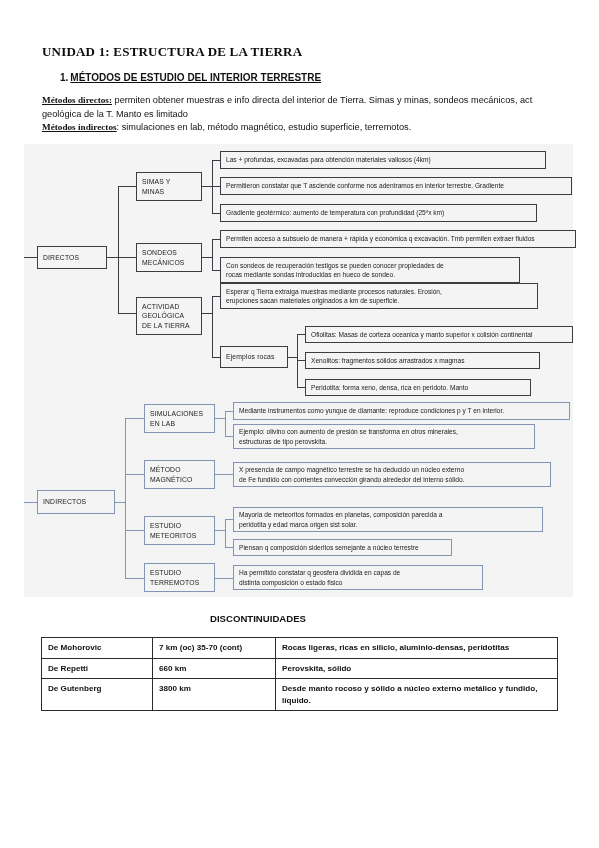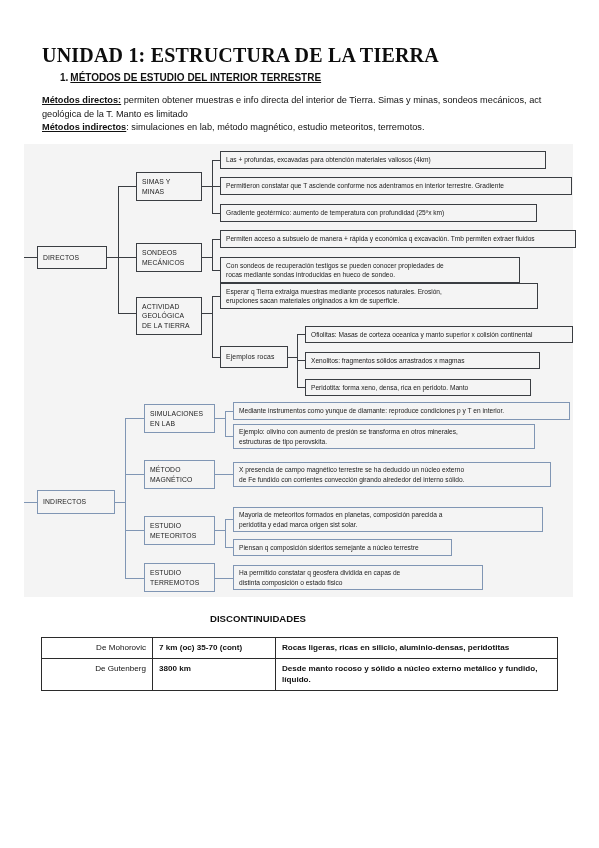--- a/index.html
+++ b/index.html
@@ -14,21 +14,21 @@
     font-family: "Liberation Sans", sans-serif;
     overflow: hidden;
   }
 
   
   #page-title {
     position: absolute;
     left: 42px;
     top: 44px;
     font-family: "Liberation Serif", serif;
-    font-size: 20px;
+    font-size: 13px;
     font-weight: bold;
     letter-spacing: 0.2px;
     color: #0d0d0d;
     white-space: nowrap;
   }
   #section-heading {
     position: absolute;
     left: 60px;
     top: 72px;
     font-size: 10px;
@@ -42,21 +42,21 @@
   .para {
     position: absolute;
     left: 42px;
     font-size: 9.2px;
     color: #111111;
     line-height: 13.5px;
     width: 530px;
   }
   #para-directos   { top: 94px; }
   #para-indirectos { top: 121px; }
-  .para .lead { font-weight: bold; text-decoration: underline; }
+  .para .lead { font-weight: bold; text-decoration: underline; font-family: Liberation Serif, serif; }
 
   
   #diagram {
     position: absolute;
     left: 24px;
     top: 144px;
     width: 549px;
     height: 453px;
     background: #f4f4f4;
   }
@@ -119,39 +119,39 @@
     border-collapse: collapse;
     font-size: 8.1px;
     color: #111111;
   }
   #disc-table td {
     border: 0.9px solid #2b2b2b;
     padding: 4px 6px;
     vertical-align: top;
     line-height: 11.5px;
   }
-  #disc-table td.c0 { width: 98px;  font-weight: normal; text-align: right; }
+  #disc-table td.c0 { width: 98px;  font-weight: bold; }
   #disc-table td.c1 { width: 110px; font-weight: bold; }
   #disc-table td.c2 { font-weight: bold; }
 </style>
 </head>
 <body>
 
 <div id="page-title">UNIDAD 1: ESTRUCTURA DE LA TIERRA</div>
 
 <div id="section-heading">
   <span class="num">1.</span><span class="ul">MÉTODOS DE ESTUDIO  DEL INTERIOR TERRESTRE</span>
 </div>
 
 <div class="para" id="para-directos">
   <span class="lead">Métodos directos:</span><span> permiten obtener muestras e info directa del interior de Tierra. Simas y minas, sondeos mecánicos, act geológica de la T. Manto es limitado</span>
 </div>
 
 <div class="para" id="para-indirectos">
-  <span class="lead">Métodos indirectos</span><span>: simulaciones en lab, método magnético, estudio meteoritos, terremotos.</span>
+  <span class="lead">Métodos indirectos</span><span>: simulaciones en lab, método magnético, estudio superficie, terremotos.</span>
 </div>
 
 <div id="diagram">
 
   <div class="ln h" style="left:0px; top:113px; width:14px;"></div>
   <div class="node d-node cat" style="left:13px; top:102px; width:70px; height:23px;">
     <span class="txt">DIRECTOS</span>
   </div>
 
   <div class="ln h" style="left:83px; top:113px; width:12px;"></div>
@@ -308,18 +308,23 @@
 <div id="disc-title">DISCONTINUIDADES</div>
 
 <table id="disc-table">
   <tbody>
     <tr>
       <td class="c0">De Mohorovic</td>
       <td class="c1">7 km (oc) 35-70 (cont)</td>
       <td class="c2">Rocas ligeras, ricas en silicio, aluminio-densas, peridotitas</td>
     </tr>
     <tr>
+      <td class="c0">De Repetti</td>
+      <td class="c1">660 km</td>
+      <td class="c2">Perovskita, sólido</td>
+    </tr>
+    <tr>
       <td class="c0">De Gutenberg</td>
       <td class="c1">3800 km</td>
       <td class="c2">Desde manto rocoso y sólido a núcleo externo metálico y fundido, líquido.</td>
     </tr>
   </tbody>
 </table>
 
 </body></html>

